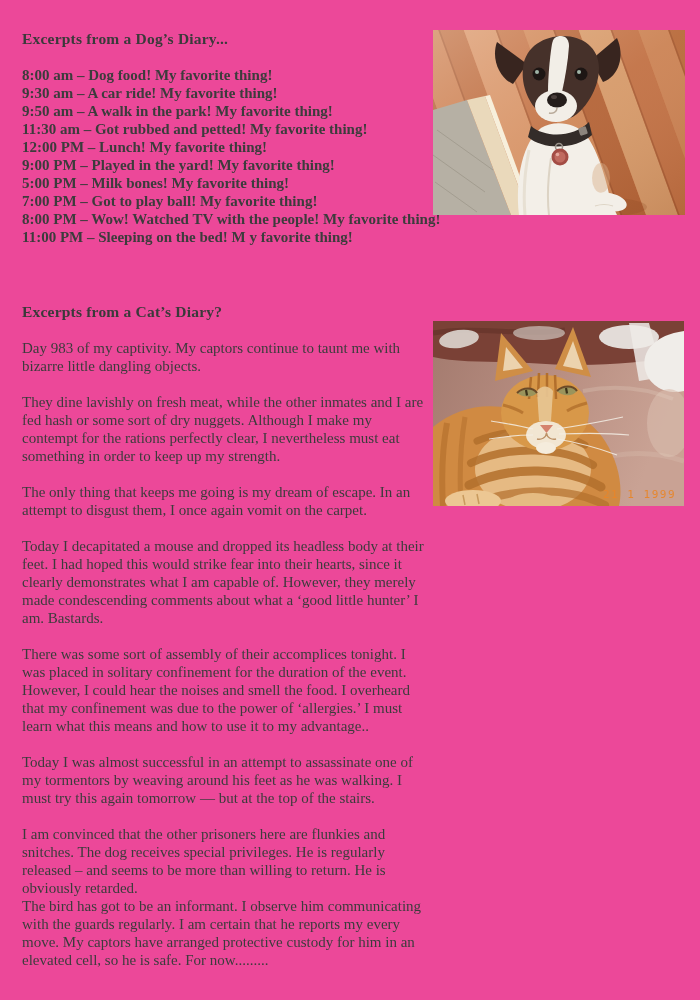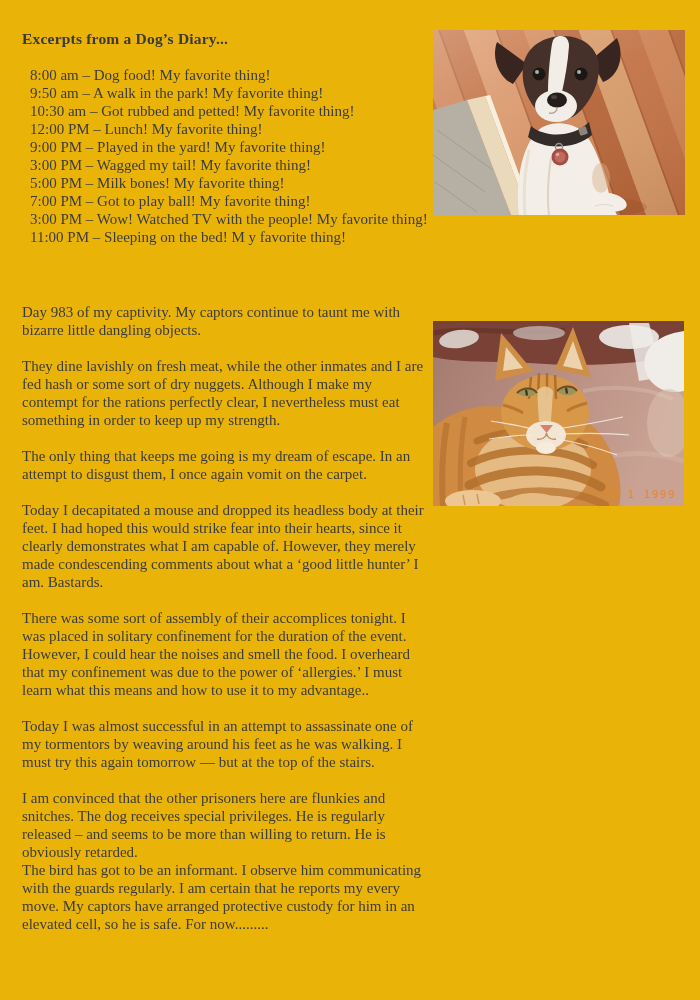--- a/index.html
+++ b/index.html
@@ -4,63 +4,64 @@
 <style>
   html,body{margin:0;padding:0;}
   body{
     width:700px;height:1000px;
     background:#ffffff;
     font-family:"Liberation Serif","DejaVu Serif",serif;
     color:#3c3c3c;
     position:relative;
     overflow:hidden;
   }
-  .doc{position:relative;width:700px;height:1000px;background:#eab308;}
+  .doc{position:relative;width:700px;height:1000px;background:#ec4899;}
   .text-col{
     position:absolute;left:22px;top:30px;width:404px;
     font-size:15px;line-height:18px;
   }
   .section-heading{
     font-size:15.5px;font-weight:bold;letter-spacing:0.2px;
     margin:0 0 18px 0;line-height:18px;color:#3a3a3a;
   }
-  .entries{margin:8px;padding:0;}
+  .entries{margin:0;padding:0;font-weight:bold;}
   .entry{line-height:18px;white-space:nowrap;}
   .cat-section{margin-top:57px;}
   .para{margin:0 0 18px 0;line-height:18px;white-space:pre-line;}
   .para:last-child{margin-bottom:0;}
   .photo{position:absolute;display:block;}
   .photo-dog{left:433px;top:30px;width:252px;height:185px;}
   .photo-cat{left:433px;top:321px;width:251px;height:185px;}
   svg{display:block;}
 </style>
 </head>
 <body>
 
 <div class="doc">
 
   <div class="text-col">
 
     <div>
       <div class="section-heading">Excerpts from a Dog’s Diary...</div>
       <div class="entries">
         <div class="entry">8:00 am – Dog food! My favorite thing!</div>
+        <div class="entry">9:30 am – A car ride! My favorite thing!</div>
         <div class="entry">9:50 am – A walk in the park! My favorite thing!</div>
-        <div class="entry">10:30 am – Got rubbed and petted! My favorite thing!</div>
+        <div class="entry">11:30 am – Got rubbed and petted! My favorite thing!</div>
         <div class="entry">12:00 PM – Lunch! My favorite thing!</div>
         <div class="entry">9:00 PM – Played in the yard! My favorite thing!</div>
-        <div class="entry">3:00 PM – Wagged my tail! My favorite thing!</div>
         <div class="entry">5:00 PM – Milk bones! My favorite thing!</div>
         <div class="entry">7:00 PM – Got to play ball! My favorite thing!</div>
-        <div class="entry">3:00 PM – Wow! Watched TV with the people! My favorite thing!</div>
+        <div class="entry">8:00 PM – Wow! Watched TV with the people! My favorite thing!</div>
         <div class="entry">11:00 PM – Sleeping on the bed! M y favorite thing!</div>
       </div>
     </div>
 
     <div class="cat-section">
+      <div class="section-heading">Excerpts from a Cat’s Diary?</div>
       <p class="para">Day 983 of my captivity. My captors continue to taunt me with bizarre little dangling objects.</p>
       <p class="para">They dine lavishly on fresh meat, while the other inmates and I are fed hash or some sort of dry nuggets. Although I make my contempt for the rations perfectly clear, I nevertheless must eat something in order to keep up my strength.</p>
       <p class="para">The only thing that keeps me going is my dream of escape. In an attempt to disgust them, I once again vomit on the carpet.</p>
       <p class="para">Today I decapitated a mouse and dropped its headless body at their feet. I had hoped this would strike fear into their hearts, since it clearly demonstrates what I am capable of. However, they merely made condescending comments about what a ‘good little hunter’ I am. Bastards.</p>
       <p class="para">There was some sort of assembly of their accomplices tonight. I was placed in solitary confinement for the duration of the event. However, I could hear the noises and smell the food. I overheard that my confinement was due to the power of ‘allergies.’ I must learn what this means and how to use it to my advantage..</p>
       <p class="para">Today I was almost successful in an attempt to assassinate one of my tormentors by weaving around his feet as he was walking. I must try this again tomorrow — but at the top of the stairs.</p>
       <p class="para">I am convinced that the other prisoners here are flunkies and snitches. The dog receives special privileges. He is regularly released – and seems to be more than willing to return. He is obviously retarded.
 The bird has got to be an informant. I observe him communicating with the guards regularly. I am certain that he reports my every move. My captors have arranged protective custody for him in an elevated cell, so he is safe. For now.........</p>
     </div>
 

